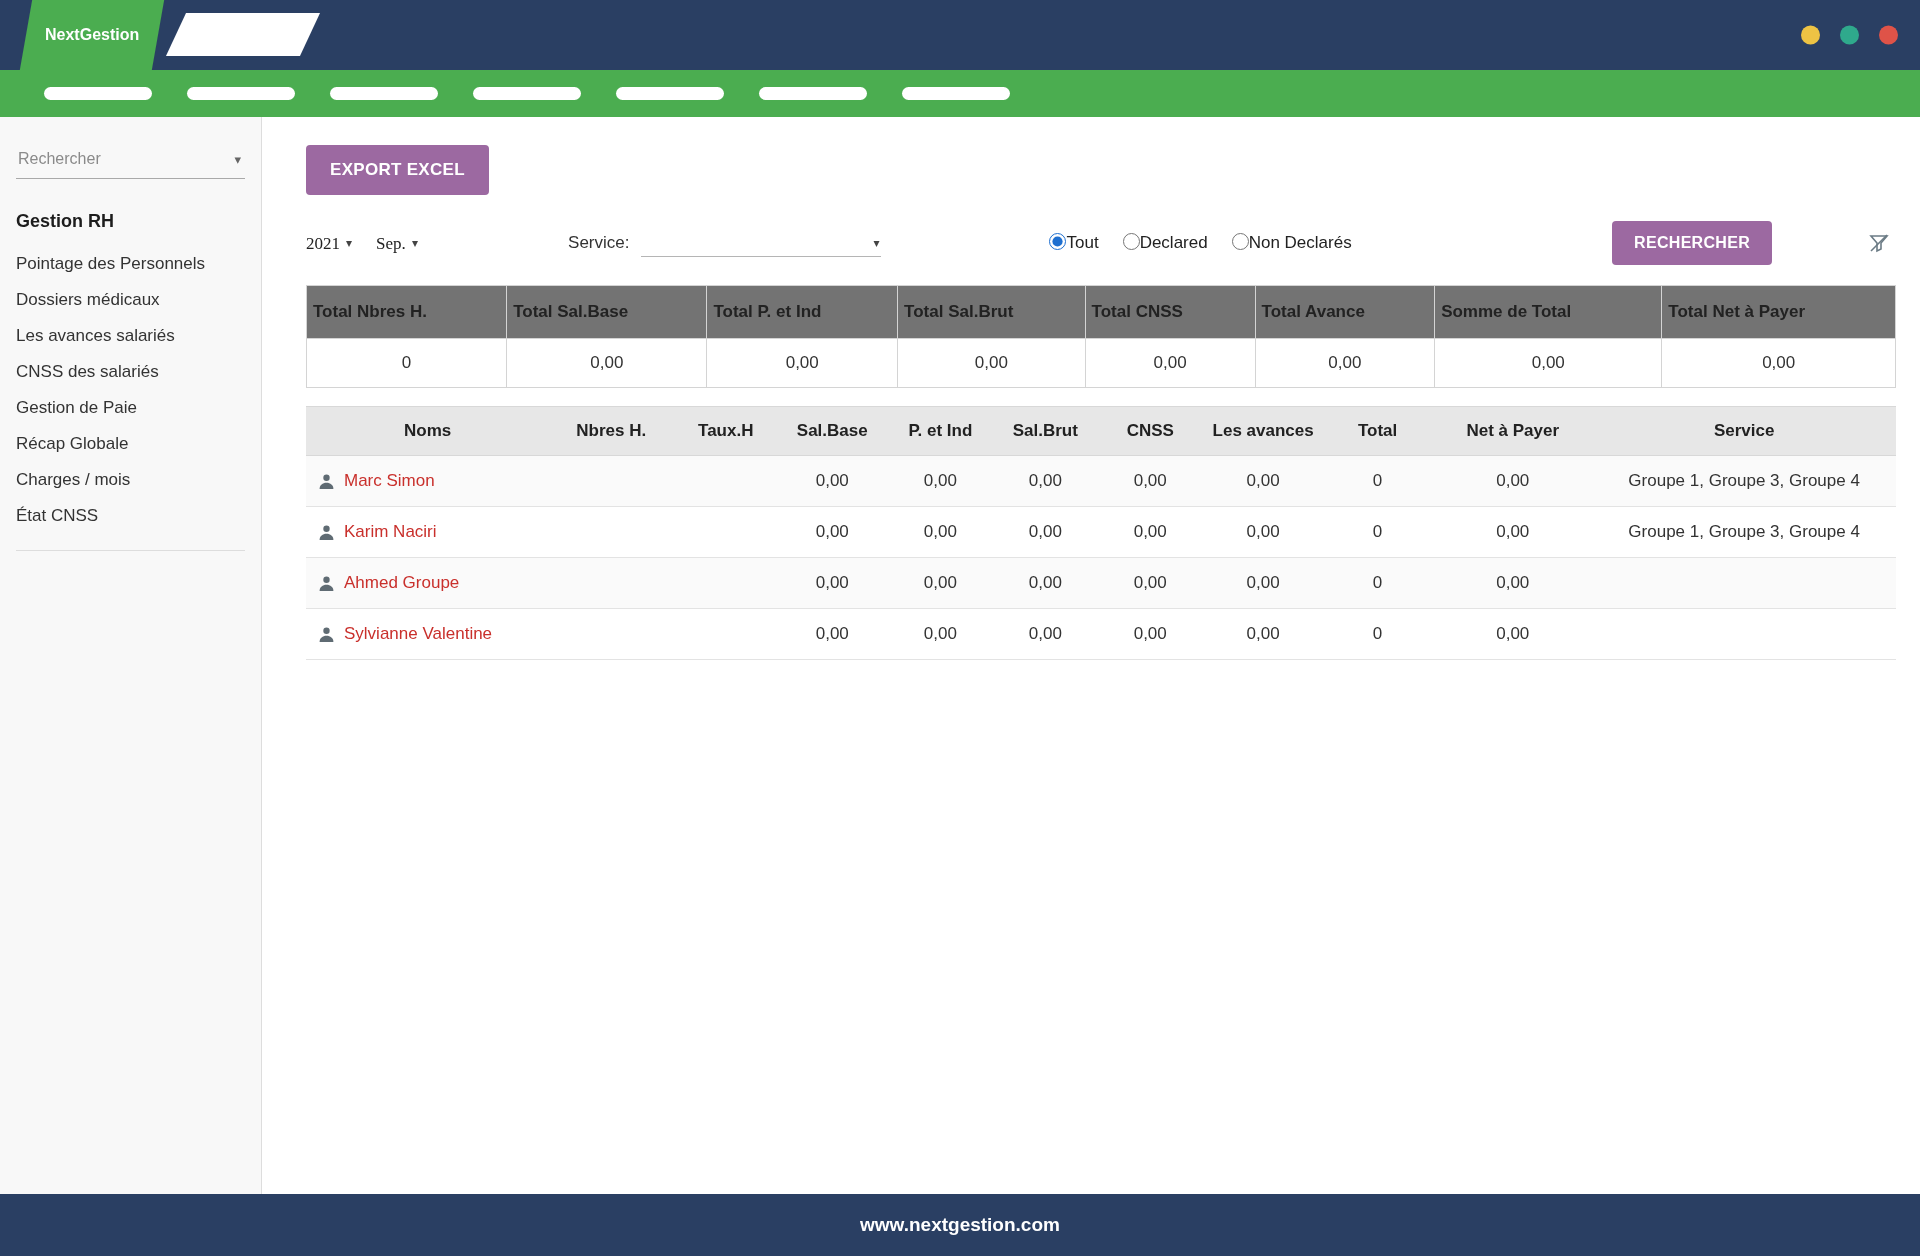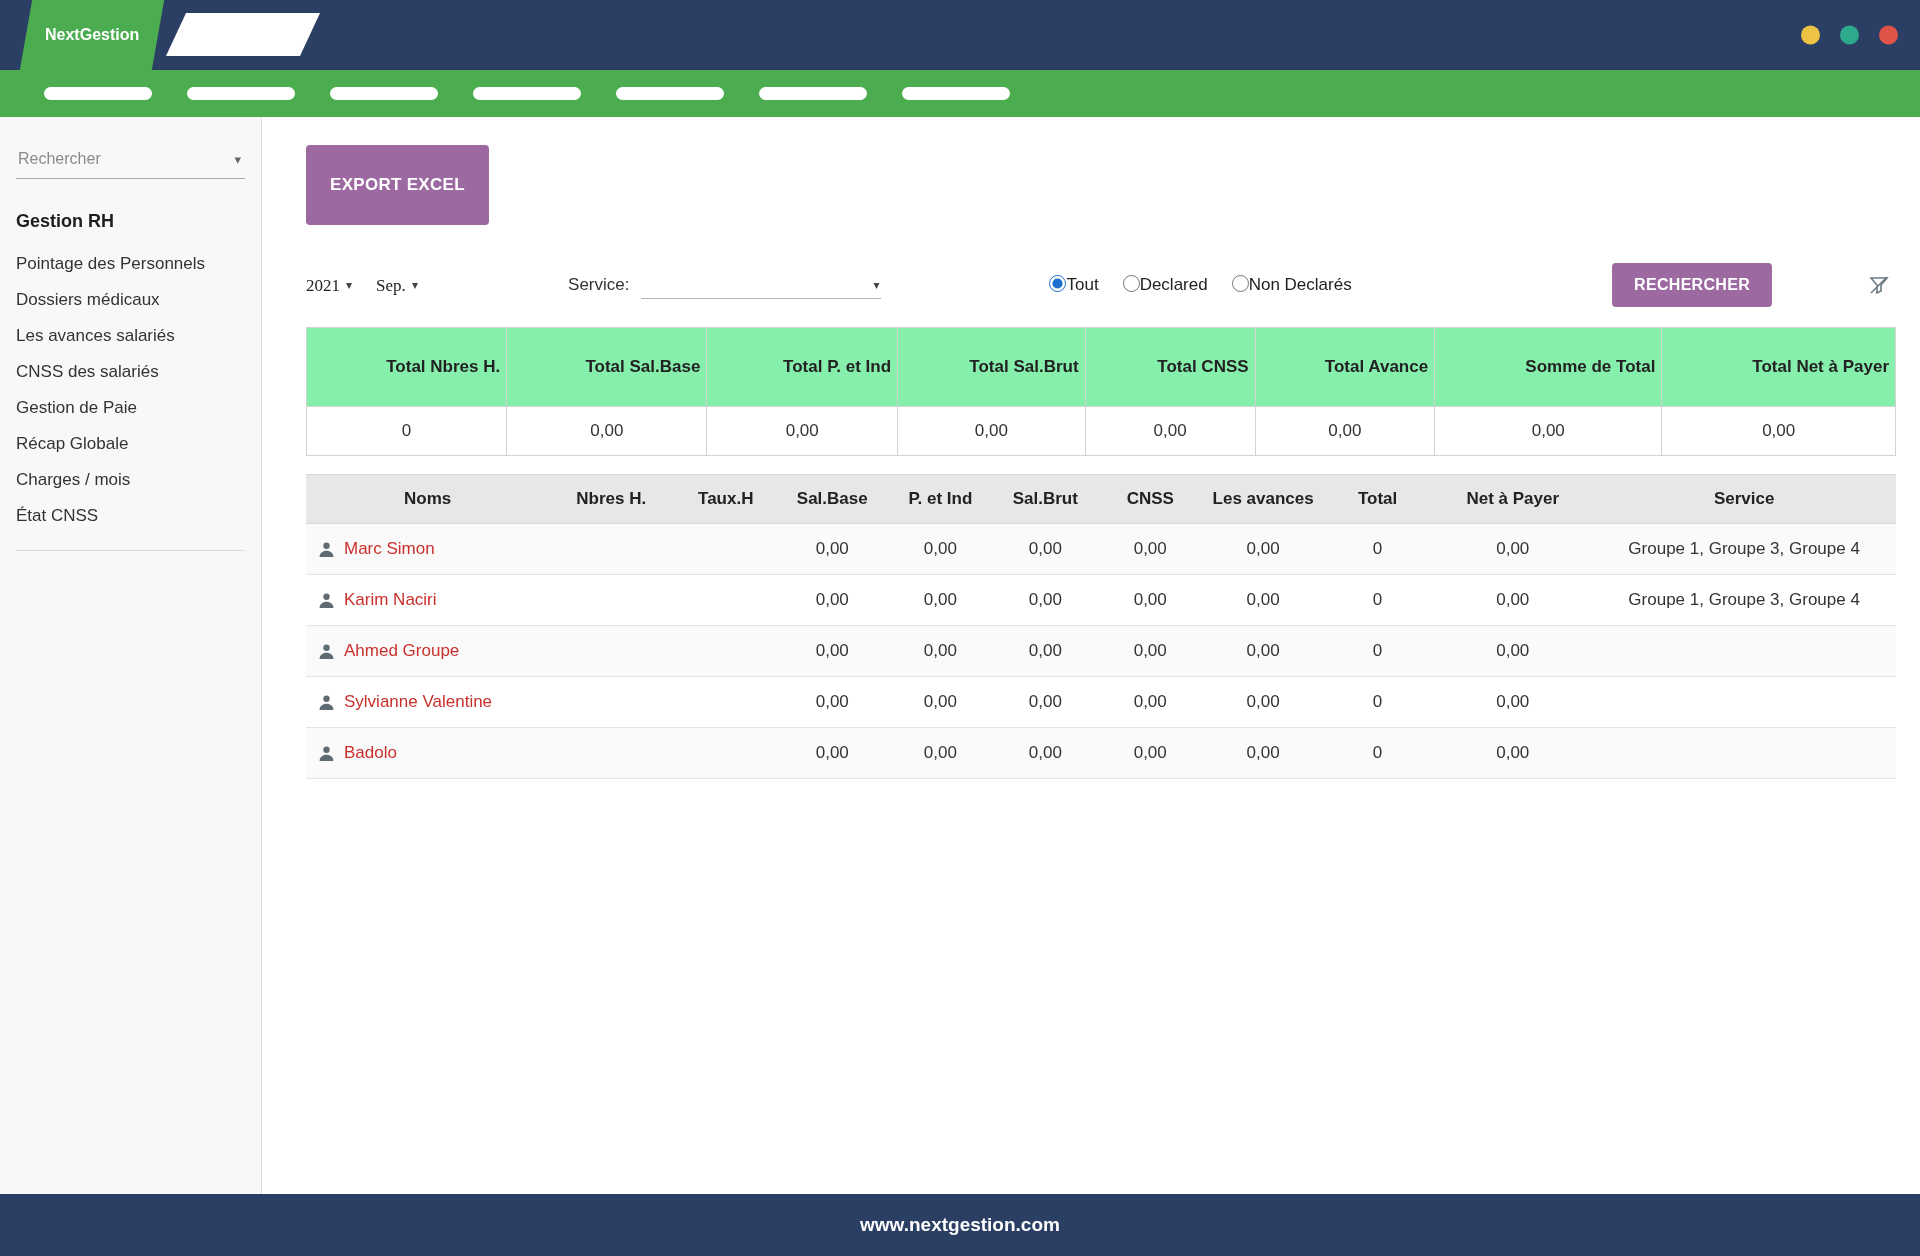--- a/index.html
+++ b/index.html
@@ -32,40 +32,40 @@
   .search-caret{color:#666;font-size:13px;padding-right:4px}
   .section-title{font-size:18px;font-weight:bold;color:#1d1d1d;margin:8px 0 14px}
   .menu{list-style:none;margin:0;padding:0}
   .menu li{font-size:17px;color:#333;padding:8px 0;cursor:pointer;white-space:nowrap}
   .sidebar-divider{border-top:1px solid #ddd;margin-top:16px}
 
   .content{flex:1;padding:28px 24px 0 44px;overflow:hidden}
   .page-title-row{display:flex;align-items:center;gap:14px;margin-bottom:26px}
   .page-title{font-size:20px;color:var(--title);font-weight:normal;margin:0}
   .btn{background:var(--purple);color:#fff;border:none;border-radius:4px;font-weight:bold;font-family:inherit;cursor:pointer;letter-spacing:.3px}
-  .btn-export{font-size:17px;padding:30px 24px;margin-bottom:38px}
+  .btn-export{font-size:17px;padding:15px 24px;margin-bottom:26px}
 
   
   .filter-row{display:flex;align-items:center;margin-bottom:20px;font-size:17px;color:#222}
   .sel-wrap{display:inline-flex;align-items:center;gap:6px;cursor:pointer}
   .sel-wrap select{appearance:none;-webkit-appearance:none;border:none;background:transparent;font-size:17px;font-family:Liberation Serif, serif;color:#222;cursor:pointer}
   .sel-caret{font-size:12px;color:#444}
   .m-month{margin-left:24px}
   .service-label{margin-left:150px;color:#333}
   .service-select{width:240px;border-bottom:1px solid #b5b5b5;height:28px;margin-left:12px;position:relative;cursor:pointer}
   .service-select .sel-caret{position:absolute;right:2px;top:7px}
   .radio-group{display:flex;align-items:center;gap:24px;margin-left:168px}
   .radio-group label{display:inline-flex;align-items:flex-start;gap:0;cursor:pointer}
   .radio-group input{width:17px;height:17px;margin:0;accent-color:#1e6fd0;cursor:pointer}
   .btn-search{margin-left:auto;font-size:16px;padding:13px 22px}
   .filter-icon{margin-left:96px;margin-right:6px;cursor:pointer;display:flex}
 
   
   .summary-table{width:100%;border-collapse:collapse;margin-bottom:18px;font-size:17px}
-  .summary-table th{background:#86efac;border:1px solid #d4d4d4;padding:29px 6px;font-weight:bold;color:#222;text-align:right}
+  .summary-table th{background:#737373;border:1px solid #d4d4d4;padding:16px 6px;font-weight:bold;color:#222;text-align:left}
   .summary-table td{border:1px solid #d4d4d4;padding:14px 6px;text-align:center;color:#333;background:#fff}
 
   
   .legend{display:flex;align-items:center;gap:50px;margin:0 0 14px 8px}
   .legend-item{display:inline-flex;align-items:center;gap:6px;font-size:15px;color:#222}
   .legend-dot{width:13px;height:13px;border-radius:50%;display:inline-block}
 
   
   .payroll-table{width:100%;border-collapse:collapse;font-size:17px}
   .payroll-table thead th{background:#e7e7e7;padding:14px 6px;font-weight:bold;color:#222;text-align:center;
@@ -296,36 +296,20 @@
               <td></td>
               <td>0,00</td>
               <td>0,00</td>
               <td>0,00</td>
               <td>0,00</td>
               <td>0,00</td>
               <td>0</td>
               <td>0,00</td>
               <td class="service-cell"></td>
             </tr>
-            <tr>
-              <td class="name-cell"><span class="person-icon"><svg viewBox="0 0 16 16" width="17" height="17" fill="#5f6b73">
-                    <circle cx="8" cy="4.5" r="3"></circle>
-                    <path d="M1.5 15c0-3.6 2.9-5.8 6.5-5.8s6.5 2.2 6.5 5.8z"></path>
-                  </svg></span><span class="name-link">Badolo</span></td>
-              <td></td>
-              <td></td>
-              <td>0,00</td>
-              <td>0,00</td>
-              <td>0,00</td>
-              <td>0,00</td>
-              <td>0,00</td>
-              <td>0</td>
-              <td>0,00</td>
-              <td class="service-cell"></td>
-            </tr>
           </tbody>
       </table>
 
     </main>
   </div>
 
   <footer class="footer">
     <span class="footer-url">www.nextgestion.com</span>
   </footer>
 

